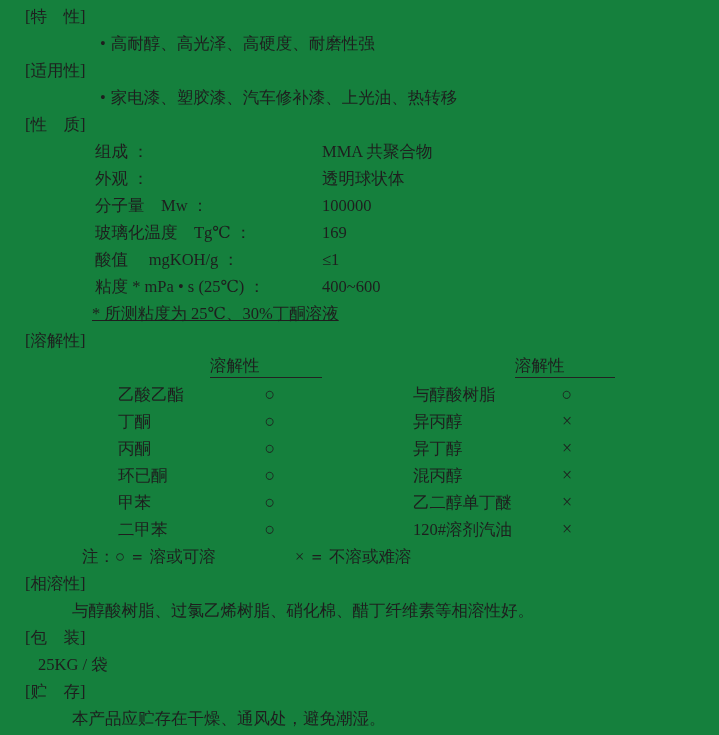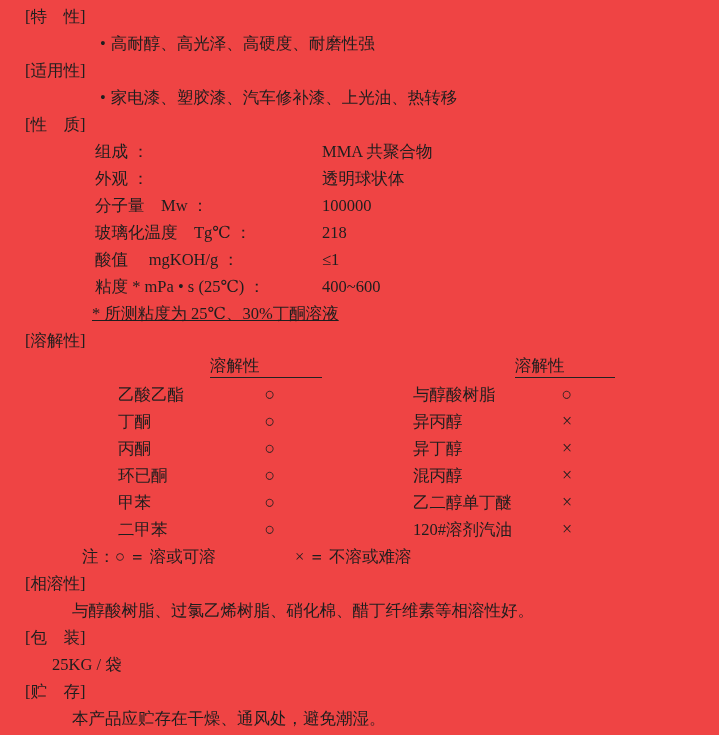--- a/index.html
+++ b/index.html
@@ -4,38 +4,38 @@
 <style>
   html, body {
     margin: 0;
     padding: 0;
     background: #ffffff;
   }
   .page {
     position: relative;
     width: 719px;
     height: 735px;
-    background: #ef4444;
+    background: #15803d;
     color: #1e1e1e;
     font-family: "Liberation Serif", "DejaVu Serif", serif;
     font-size: 16.5px;
     line-height: 27px;
     overflow: hidden;
     padding-top: 3px;
     box-sizing: border-box;
   }
   .line { white-space: pre; height: 27px; }
   .sec       { margin-left: 25px; }
   .bullet-line { margin-left: 100px; }
   .bullet    { margin-right: 5px; }
   .prop      { margin-left: 95px; display: flex; }
   .prop .lbl { width: 227px; }
   .note      { margin-left: 92px; text-decoration: underline; }
   .body-text { margin-left: 72px; }
-  .pack-text { margin-left: 52px; }
+  .pack-text { margin-left: 38px; }
 
   .sol-head  { margin-left: 210px; display: flex; align-items: flex-start; }
   .sol-head .sh {
     display: inline-block;
     text-align: left;
     border-bottom: 1.5px solid #222222;
     line-height: 23px;
     height: 23px;
   }
   .sh1 { width: 112px; }
@@ -73,21 +73,21 @@
   <div class="line prop">
     <span class="lbl">外观 ：</span>
     <span class="val">透明球状体</span>
   </div>
   <div class="line prop">
     <span class="lbl">分子量　Mw ：</span>
     <span class="val">100000</span>
   </div>
   <div class="line prop">
     <span class="lbl">玻璃化温度　Tg℃ ：</span>
-    <span class="val">218</span>
+    <span class="val">169</span>
   </div>
   <div class="line prop">
     <span class="lbl">酸值　 mgKOH/g ：</span>
     <span class="val">≤1</span>
   </div>
   <div class="line prop">
     <span class="lbl">粘度 * mPa • s (25℃) ：</span>
     <span class="val">400~600</span>
   </div>
 

